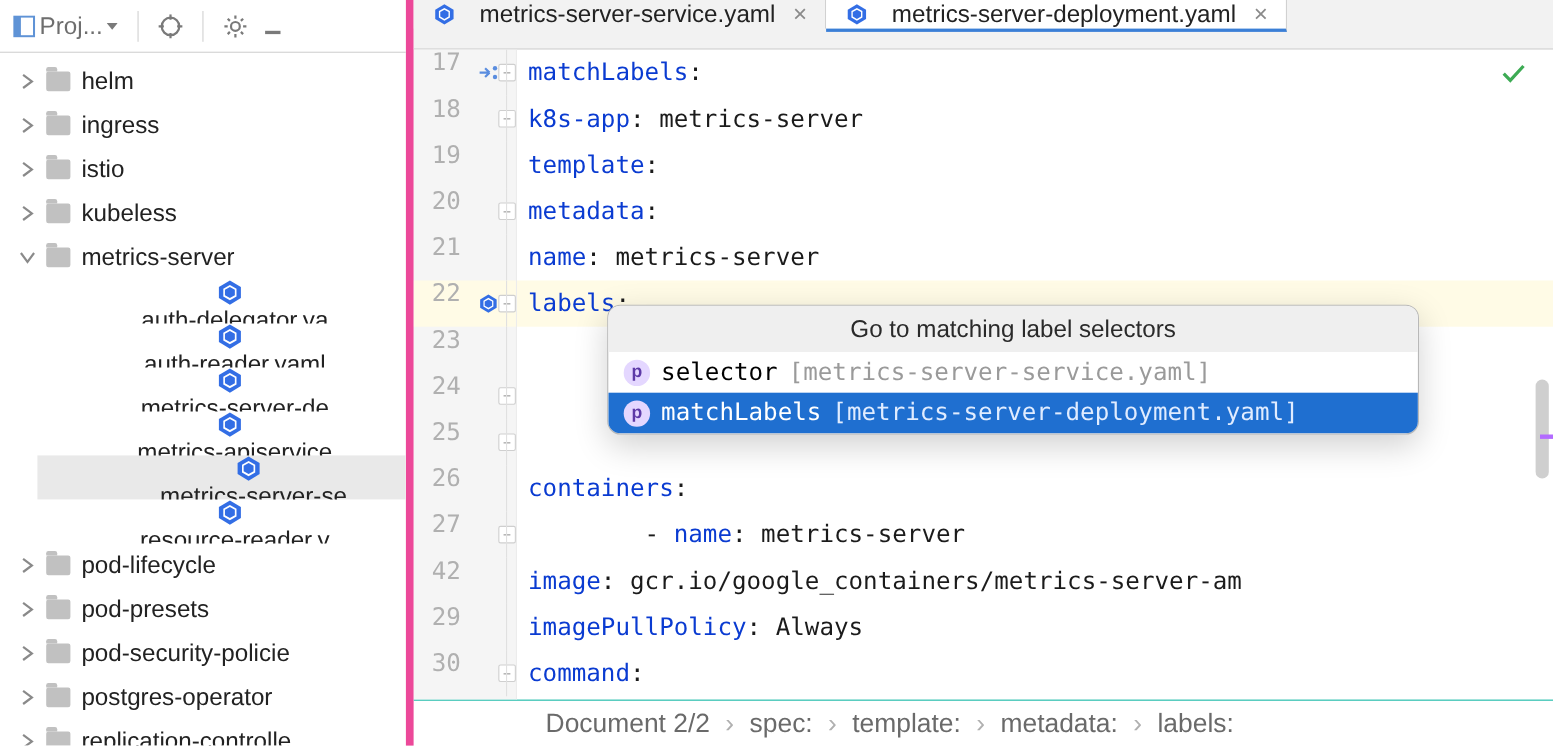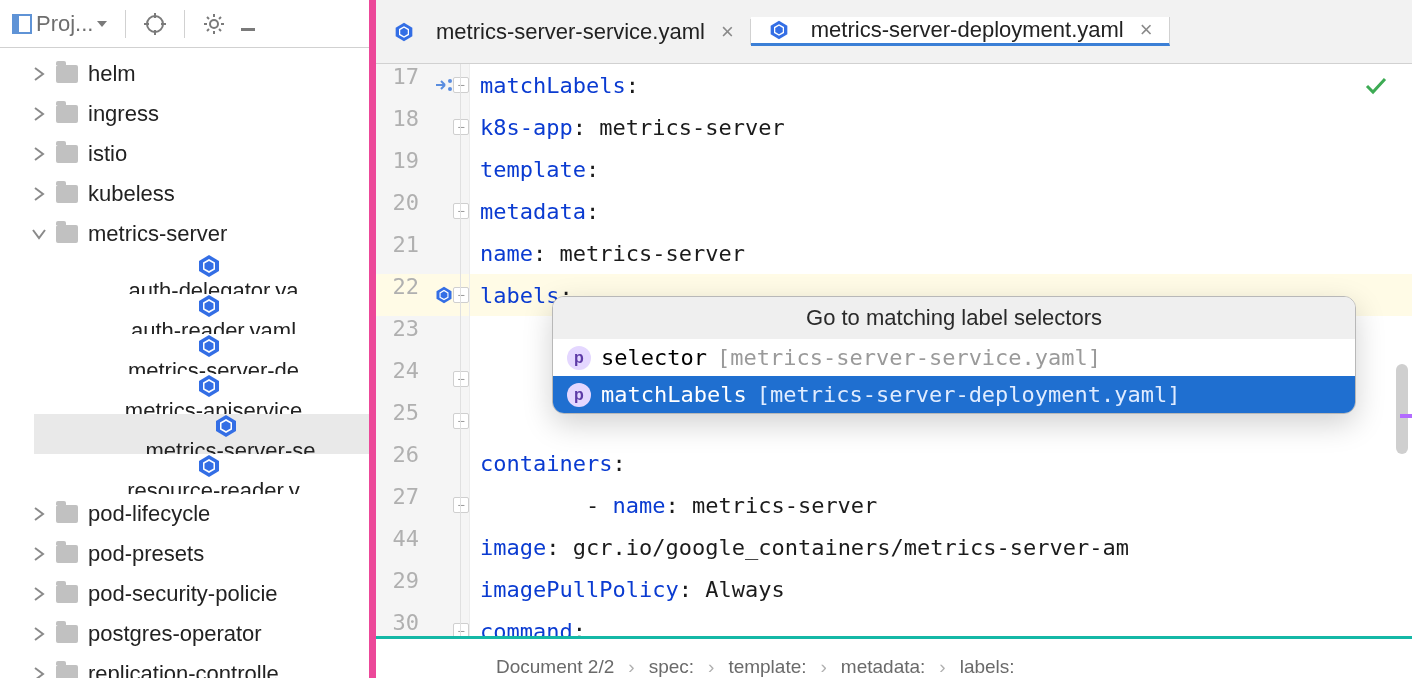--- a/index.html
+++ b/index.html
@@ -44,21 +44,21 @@
   }
   .tree {
     flex: 1;
     overflow: hidden;
     padding-top: 6px;
   }
   .tree-row {
     display: flex;
     align-items: center;
     height: 40px;
-    padding-left: 22px;
+    padding-left: 8px;
     white-space: nowrap;
     color: #222;
   }
   .tree-row.file { padding-left: 58px; flex-direction: column; }
   .tree-row.sel { background: #e9e9e9; margin-left: 34px; }
   .arrow {
     width: 34px;
     display: inline-flex; justify-content: center; align-items: center;
     color: #8a8a8a;
   }
@@ -78,23 +78,23 @@
   .tree-label { overflow: hidden; text-overflow: clip; }
   
   .editor {
     flex: 1;
     display: flex;
     flex-direction: column;
     overflow: hidden;
     position: relative;
   }
   .tabbar {
-    height: 64px;
+    height: 45px;
     display: flex;
-    align-items: center;
+    align-items: flex-start;
     border-bottom: 1px solid #d1d1d1;
     background: #f2f2f2;
   }
   .tab {
     display: flex; align-items: center; gap: 10px;
     padding: 0 16px;
     border-right: 1px solid #d1d1d1;
     color: #222;
     background: #f2f2f2;
   }
@@ -156,21 +156,21 @@
   }
   .cline.cur { background: #fffbe6; }
   .k { color: #0a3bd1; font-weight: 500; }
   .checkmark {
     position: absolute; top: 10px; right: 24px; color: #3dab54;
   }
   
   .popup {
     position: absolute;
     left: 82px; top: 232px;
-    width: 804px;
+    width: 738px;
     background: #fff;
     border: 1px solid #b8b8b8;
     border-radius: 12px;
     box-shadow: 0 10px 30px rgba(0,0,0,0.18);
     overflow: hidden;
   }
   .popup-header {
     background: #efefef;
     text-align: center;
     padding: 8px 12px;
@@ -190,27 +190,27 @@
     display: inline-flex; align-items: center; justify-content: center;
     font-size: 16px; font-weight: 700;
     font-family: -apple-system, sans-serif;
   }
   .popup-row.sel .p-badge { background: #e4d7ff; color: #5d3aa7; }
   .p-loc { color: #9a9a9a; }
   .popup-row.sel .p-loc { color: #e0ecff; }
   
   .breadcrumb {
     height: 42px;
-    border-top: 3px solid #14b8a6;
-    display: flex; align-items: flex-end;
+    border-top: 1px solid #14b8a6;
+    display: flex; align-items: center;
     padding-left: 120px;
     gap: 14px;
     color: #6a6a6a;
     font-family: -apple-system, sans-serif;
-    font-size: 19px;
+    font-size: 24px;
   }
   .breadcrumb .chev { color: #b0b0b0; }
   .scroll-track {
     position: absolute; right: 0; top: 0; bottom: 0; width: 18px;
   }
   .scroll-thumb {
     position: absolute; right: 4px; top: 300px; width: 12px; height: 90px;
     background: #cfcfcf; border-radius: 6px;
   }
   .purple-mark {
@@ -503,21 +503,21 @@
             <span class="fold">−</span>
           </div>
           <div class="gnum fold-line">
             <span>26</span>
           </div>
           <div class="gnum fold-line">
             <span>27</span>
             <span class="fold">−</span>
           </div>
           <div class="gnum fold-line">
-            <span>44</span>
+            <span>42</span>
           </div>
           <div class="gnum fold-line">
             <span>29</span>
           </div>
           <div class="gnum fold-line">
             <span>30</span>
             <span class="fold">−</span>
           </div>
         </div>
       <div class="code" id="code">

